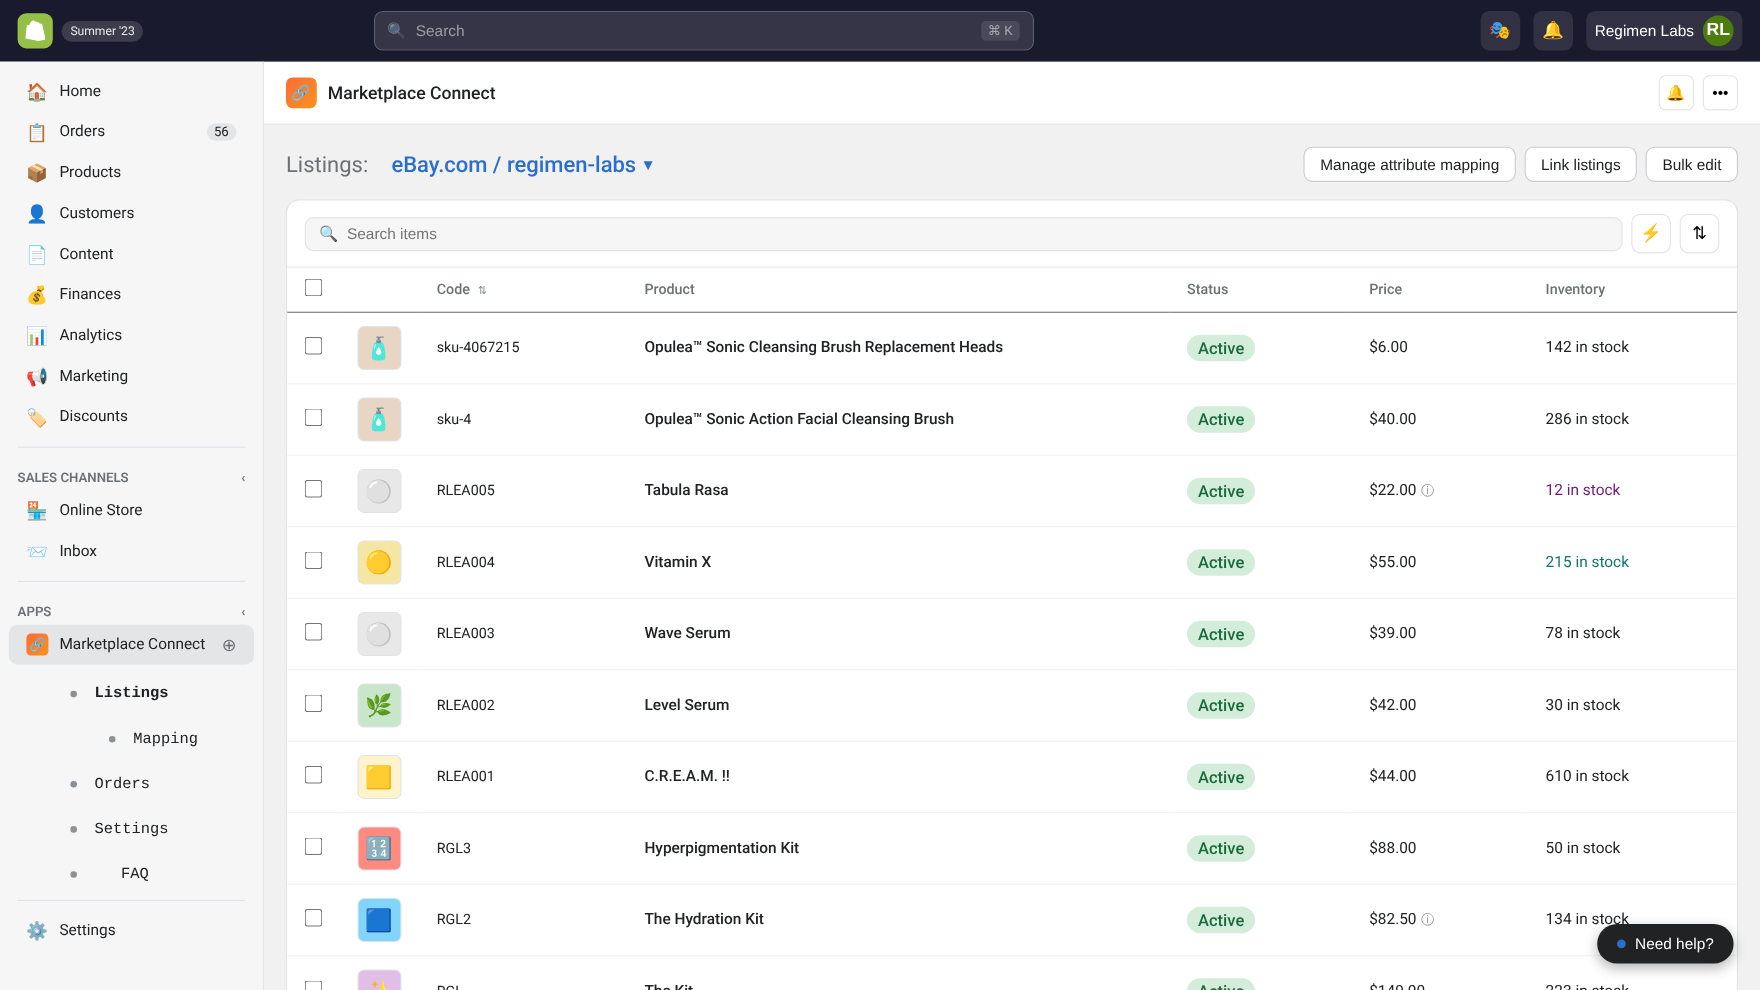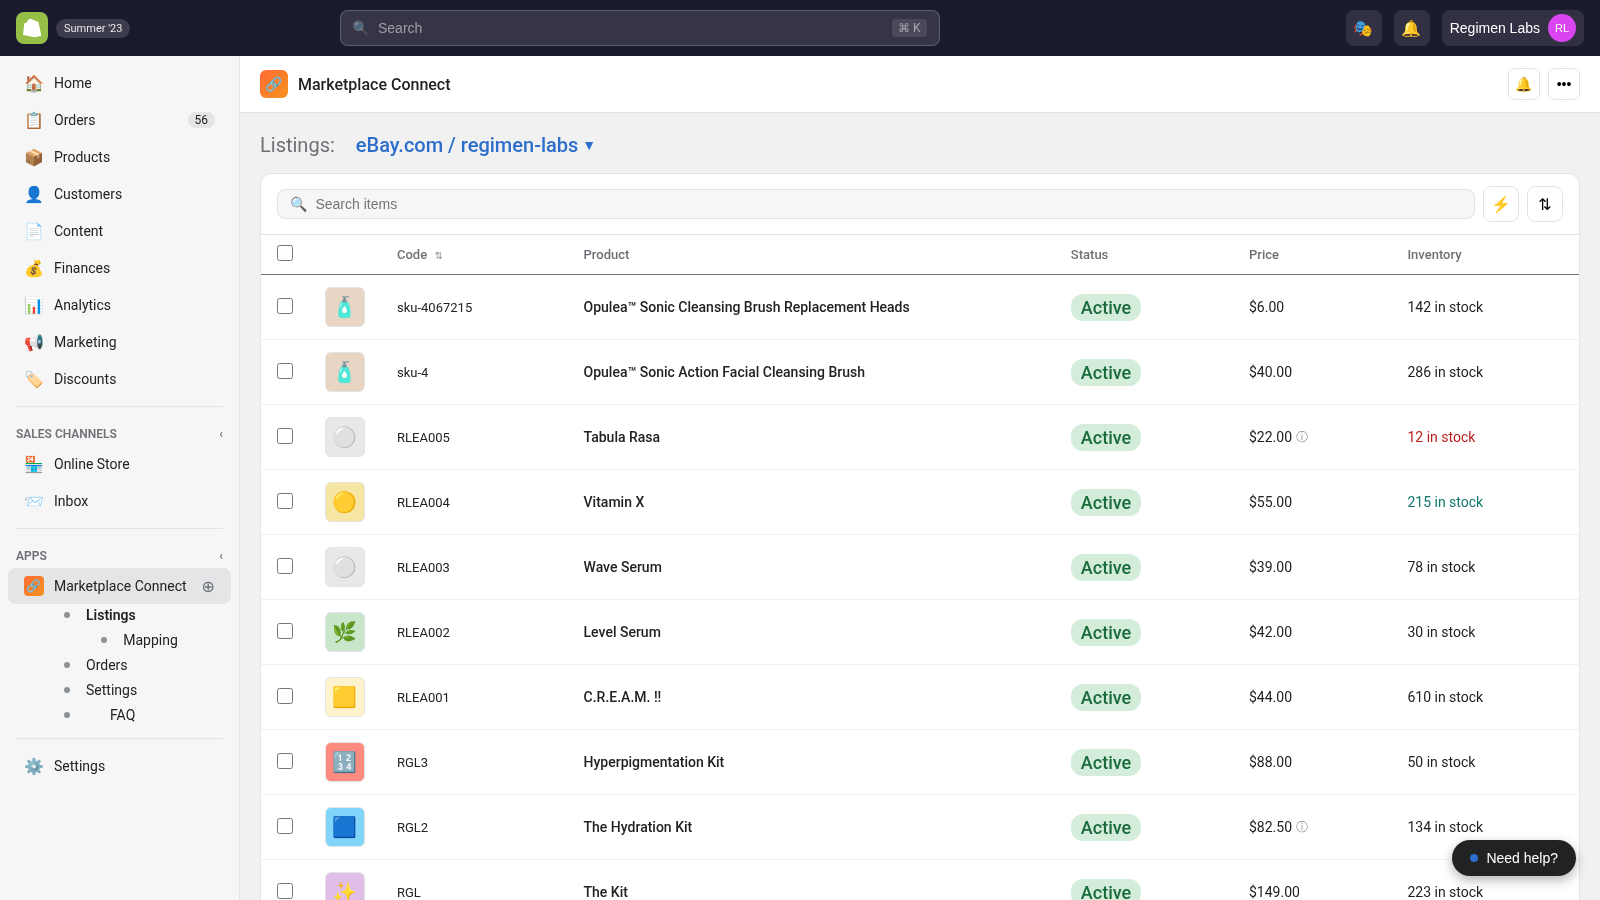--- a/index.html
+++ b/index.html
@@ -10,35 +10,35 @@
     .shopify-logo { display: flex; align-items: center; gap: 8px; }
     .shopify-logo-icon { width: 32px; height: 32px; background: #96bf48; border-radius: 8px; display: flex; align-items: center; justify-content: center; color: white; font-weight: bold; font-size: 16px; }
     .summer-badge { background: rgba(255,255,255,0.15); color: #e8e8e8; font-size: 11px; padding: 3px 8px; border-radius: 12px; }
     .search-bar { flex: 1; max-width: 600px; margin: 0 auto; background: rgba(255,255,255,0.12); border: 1px solid rgba(255,255,255,0.2); border-radius: 8px; display: flex; align-items: center; padding: 0 12px; height: 36px; gap: 8px; cursor: text; }
     .search-bar input { background: transparent; border: none; outline: none; color: white; font-size: 14px; flex: 1; }
     .search-bar input::placeholder { color: rgba(255,255,255,0.5); }
     .search-shortcut { color: rgba(255,255,255,0.5); font-size: 12px; background: rgba(255,255,255,0.1); padding: 2px 6px; border-radius: 4px; }
     .topbar-actions { display: flex; align-items: center; gap: 12px; margin-left: auto; }
     .topbar-icon-btn { width: 36px; height: 36px; border-radius: 8px; background: rgba(255,255,255,0.1); border: none; cursor: pointer; display: flex; align-items: center; justify-content: center; color: white; font-size: 16px; }
     .user-btn { display: flex; align-items: center; gap: 8px; background: rgba(255,255,255,0.1); border: none; cursor: pointer; padding: 4px 8px; border-radius: 8px; color: white; }
-    .user-avatar { width: 28px; height: 28px; background: #d946ef; border-radius: 50%; display: flex; align-items: center; justify-content: center; font-size: 11px; font-weight: normal; color: white; }
+    .user-avatar { width: 28px; height: 28px; background: #4d7c0f; border-radius: 50%; display: flex; align-items: center; justify-content: center; font-size: 16px; font-weight: bold; color: white; }
 
     
     .main-layout { display: flex; flex: 1; overflow: hidden; }
 
     
     .sidebar { width: 240px; background: #f6f6f7; border-right: 1px solid #e1e3e5; display: flex; flex-direction: column; overflow-y: auto; flex-shrink: 0; padding: 8px 0; }
     .sidebar-item { display: flex; align-items: center; gap: 10px; padding: 8px 16px; cursor: pointer; border-radius: 8px; margin: 1px 8px; color: #202223; text-decoration: none; }
     .sidebar-item.active { background: #e4e5e7; }
     .sidebar-item-icon { width: 20px; height: 20px; display: flex; align-items: center; justify-content: center; color: #6d7175; font-size: 16px; flex-shrink: 0; }
     .sidebar-item-label { font-size: 14px; }
     .badge { background: #e4e5e7; color: #202223; font-size: 12px; padding: 1px 7px; border-radius: 10px; margin-left: auto; }
     .sidebar-section { padding: 12px 16px 4px; color: #6d7175; font-size: 12px; font-weight: 600; text-transform: uppercase; display: flex; align-items: center; justify-content: space-between; }
     .sidebar-section-chevron { font-size: 12px; }
-    .sidebar-sub-item { display: flex; align-items: center; gap: 8px; padding: 2px 16px 6px 0; cursor: pointer; color: #202223; font-size: 14px; margin: 1px 8px; border-radius: 8px; }
+    .sidebar-sub-item { display: flex; align-items: center; gap: 8px; padding: 18px 16px 6px 0; cursor: pointer; color: #202223; font-size: 14px; margin: 1px 8px; border-radius: 8px; font-family: Liberation Mono, monospace; }
     .sidebar-sub-item.active { font-weight: 600; }
     .sidebar-sub-dot { width: 6px; height: 6px; border-radius: 50%; background: #8c9196; flex-shrink: 0; margin-left: 8px; }
     .sidebar-divider { height: 1px; background: #e1e3e5; margin: 8px 16px; }
     .app-icon { width: 20px; height: 20px; background: #2c6ecb; border-radius: 4px; display: flex; align-items: center; justify-content: center; color: white; font-size: 10px; flex-shrink: 0; }
     .mc-icon { background: linear-gradient(135deg, #ff6b35, #f7931e); }
 
     
     .content { flex: 1; background: #f1f1f1; overflow-y: auto; display: flex; flex-direction: column; }
 
     
@@ -68,21 +68,21 @@
     .sort-btn { width: 36px; height: 36px; background: transparent; border: 1px solid #e1e3e5; border-radius: 8px; cursor: pointer; display: flex; align-items: center; justify-content: center; font-size: 16px; }
 
     
     .listings-table { width: 100%; border-collapse: collapse; }
     .listings-table th { padding: 10px 16px; text-align: left; font-size: 13px; font-weight: 500; color: #6d7175; border-bottom: 1px solid #737373; background: white; }
     .listings-table th.sortable { cursor: pointer; }
     .listings-table td { padding: 12px 16px; border-bottom: 1px solid #f1f1f1; vertical-align: middle; }
     .listings-table tr:last-child td { border-bottom: none; }
     .checkbox-cell { width: 40px; }
     .product-img-placeholder { width: 40px; height: 40px; border-radius: 6px; background: #f6f6f7; border: 1px solid #e1e3e5; flex-shrink: 0; display: flex; align-items: center; justify-content: center; font-size: 18px; overflow: hidden; }
-    .status-badge { display: inline-flex; align-items: center; padding: 3px 10px; border-radius: 12px; font-size: 18px; font-weight: 500; }
+    .status-badge { display: inline-flex; align-items: center; padding: 3px 10px; border-radius: 12px; font-size: 15px; font-weight: 500; }
     .status-active { background: #d4edda; color: #1a6b3c; }
     .price-info { display: flex; align-items: center; gap: 4px; }
     .info-icon { color: #8c9196; font-size: 12px; cursor: pointer; }
 
     
     ::-webkit-scrollbar { width: 6px; }
     ::-webkit-scrollbar-track { background: transparent; }
     ::-webkit-scrollbar-thumb { background: #c9cccf; border-radius: 3px; }
 
     
@@ -244,20 +244,25 @@
 
     <div class="listings-area">
 
       <div class="listings-header">
         <div class="listings-title">
           <span class="listings-title-label">Listings:</span>
           <div class="store-selector">
             <span>eBay.com / regimen-labs</span>
             <span class="store-selector-chevron">▼</span>
           </div>
+        </div>
+        <div class="listings-actions">
+          <button class="btn-secondary">Manage attribute mapping</button>
+          <button class="btn-secondary">Link listings</button>
+          <button class="btn-secondary">Bulk edit</button>
         </div>
       </div>
 
       <div class="table-card">
 
         <div class="search-row">
           <div class="search-input-wrap">
             <span style="color:#6d7175;">🔍</span>
             <input type="text" placeholder="Search items" style="">
           </div>
@@ -338,21 +343,21 @@
     <td style="font-weight:500;max-width:280px;margin-top:40px;">Tabula Rasa</td>
     <td>
       <span class="status-badge status-active">Active</span>
     </td>
     <td>
       <div class="price-info">
         <span>$22.00</span>
         <span class="info-icon">ⓘ</span>
       </div>
     </td>
-    <td style="color:#b91c1c;">12 in stock</td>
+    <td style="color:#701a75;">12 in stock</td>
   </tr>
               <tr>
     <td class="checkbox-cell">
       <input type="checkbox" style="">
     </td>
     <td>
       <div class="product-img-placeholder" style="background:#f5e6a3;">
         <span style="font-size:20px;">🟡</span>
       </div>
     </td>

